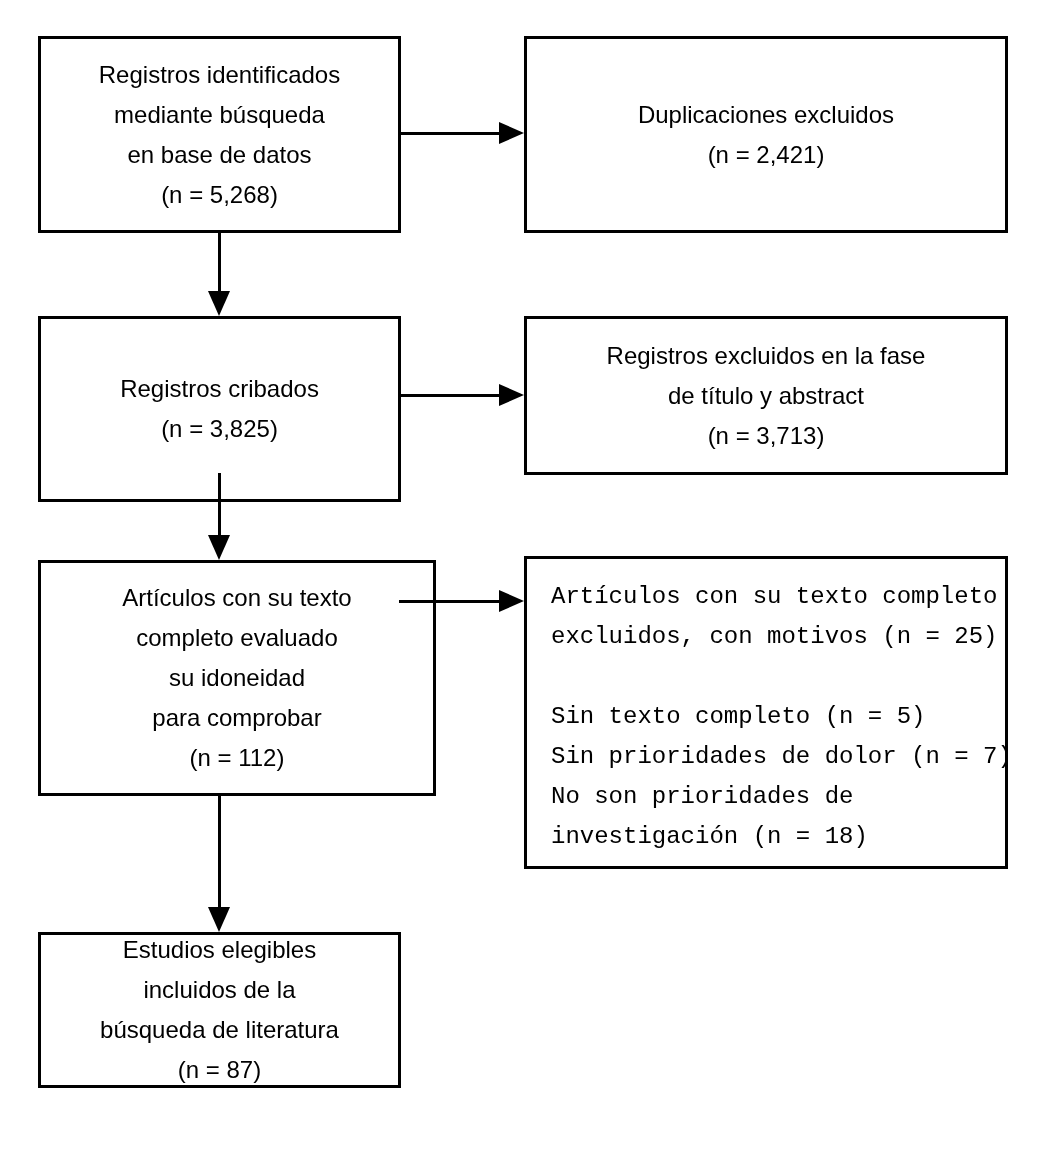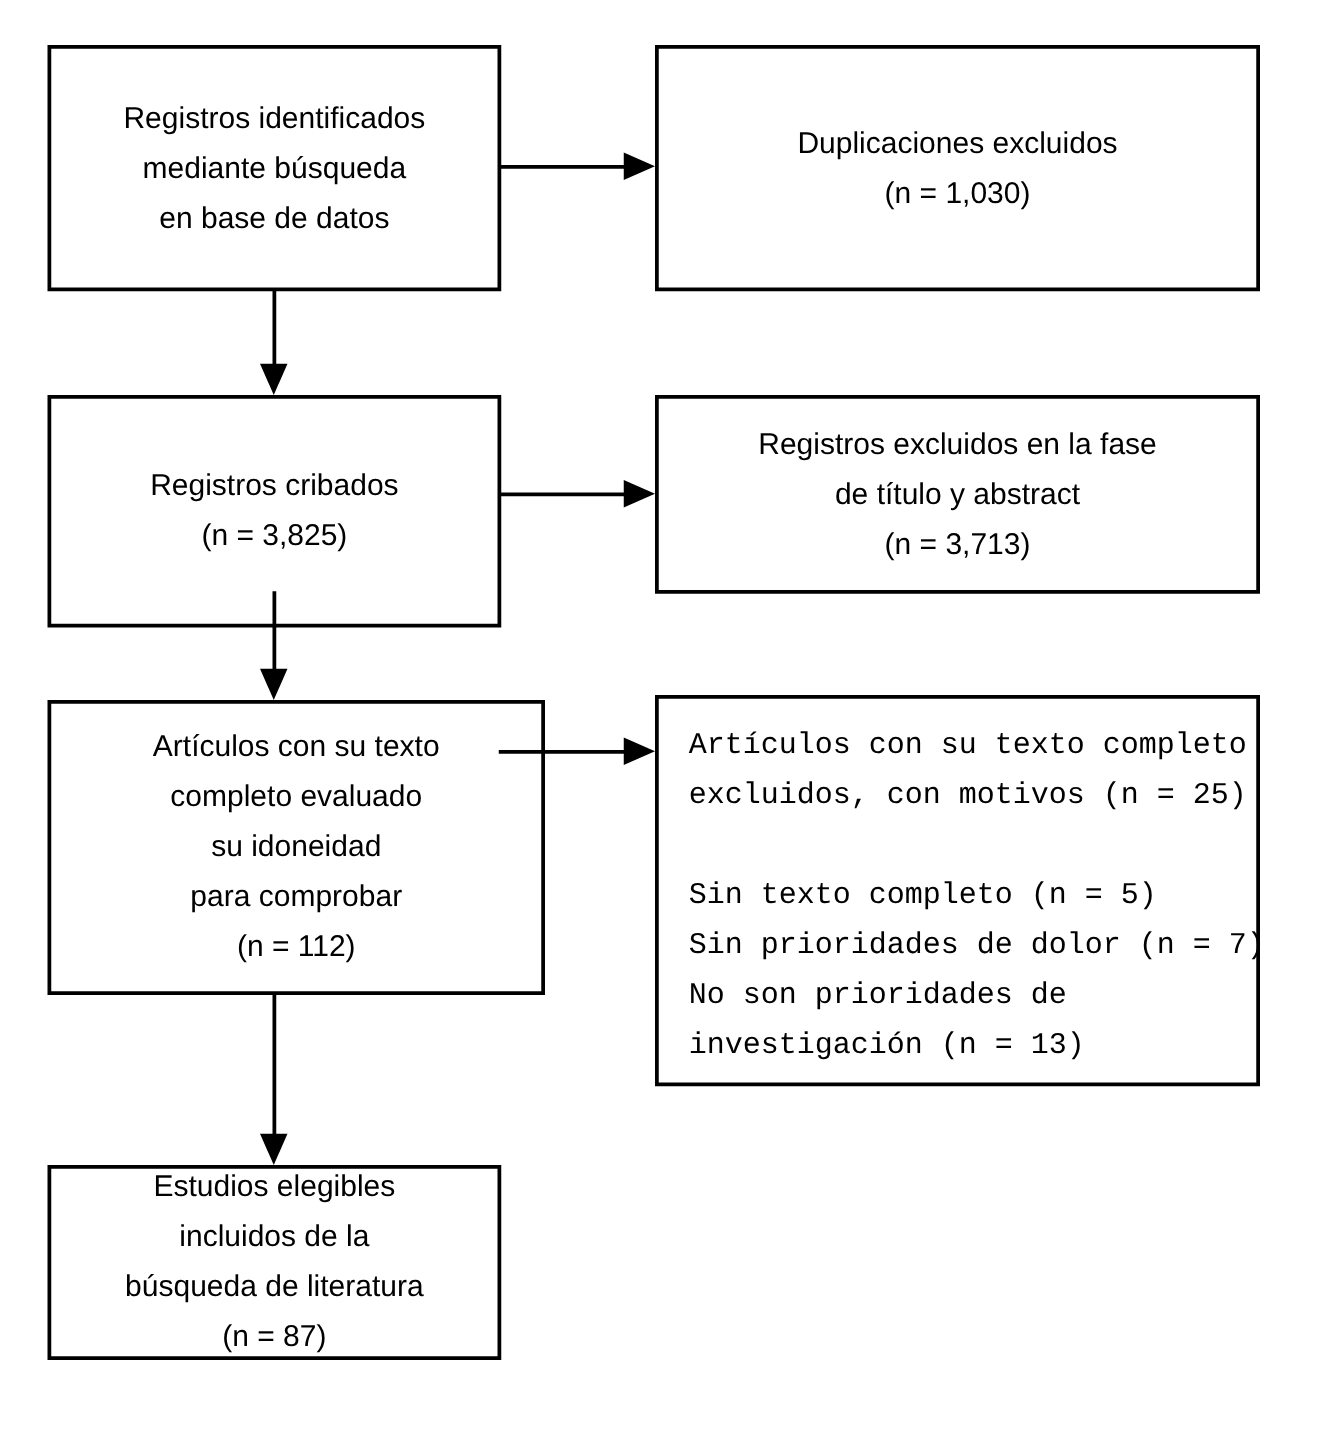--- a/index.html
+++ b/index.html
@@ -77,25 +77,26 @@
   #arrow-d3 { left: 208px; top: 794px; height: 138px; }
   #arrow-d3 .shaft { height: 115px; }
 </style>
 </head>
 <body>
 
 <div class="box" id="box-identified">
   <div class="line">Registros identificados</div>
   <div class="line">mediante búsqueda</div>
   <div class="line">en base de datos</div>
+  <div class="line">(n = 5,268)</div>
 </div>
 
 <div class="box" id="box-duplicates">
   <div class="line">Duplicaciones excluidos</div>
-  <div class="line">(n = 1,030)</div>
+  <div class="line">(n = 2,421)</div>
 </div>
 
 <div class="box" id="box-screened">
   <div class="line">Registros cribados</div>
   <div class="line">(n = 3,825)</div>
 </div>
 
 <div class="box" id="box-excluded-ta">
   <div class="line">Registros excluidos en la fase</div>
   <div class="line">de título y abstract</div>
@@ -110,21 +111,21 @@
   <div class="line">(n = 112)</div>
 </div>
 
 <div class="box" id="box-ft-excluded">
   <div class="line">Artículos con su texto completo</div>
   <div class="line">excluidos, con motivos (n = 25)</div>
   <div class="line"></div>
   <div class="line">Sin texto completo (n = 5)</div>
   <div class="line">Sin prioridades de dolor (n = 7)</div>
   <div class="line">No son prioridades de</div>
-  <div class="line">investigación (n = 13)</div>
+  <div class="line">investigación (n = 18)</div>
 </div>
 
 <div class="box" id="box-included">
   <div class="line">Estudios elegibles</div>
   <div class="line">incluidos de la</div>
   <div class="line">búsqueda de literatura</div>
   <div class="line">(n = 87)</div>
 </div>
 
 <div class="arrow arrow-right" id="arrow-r1">

